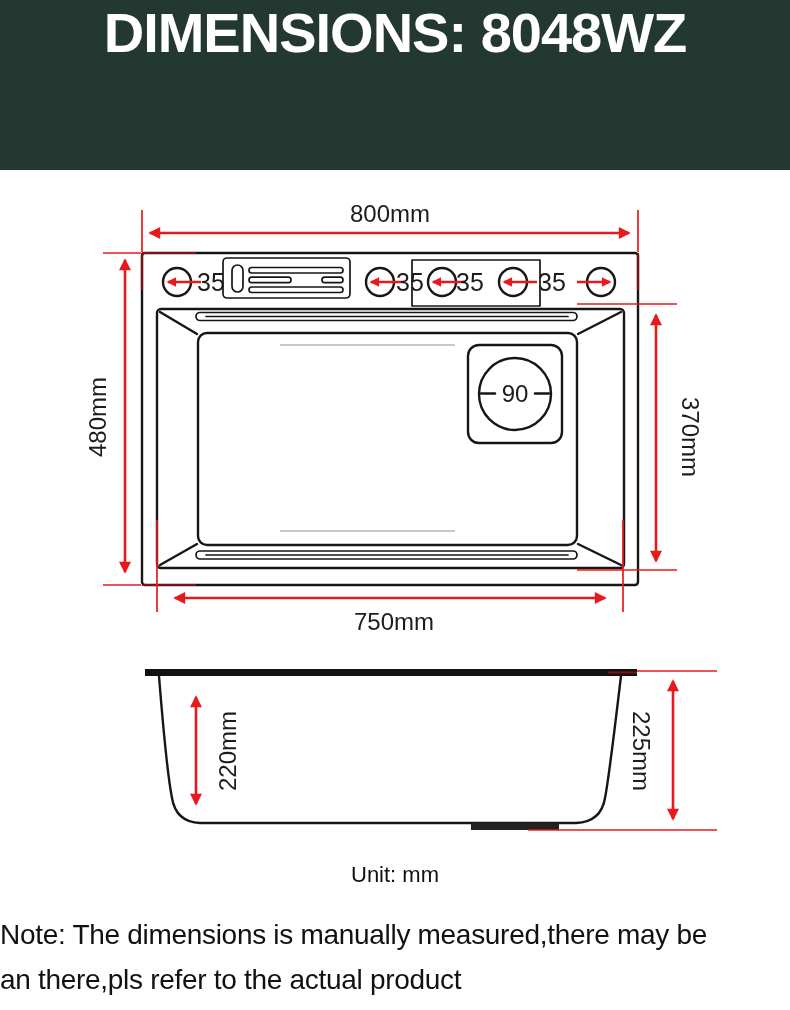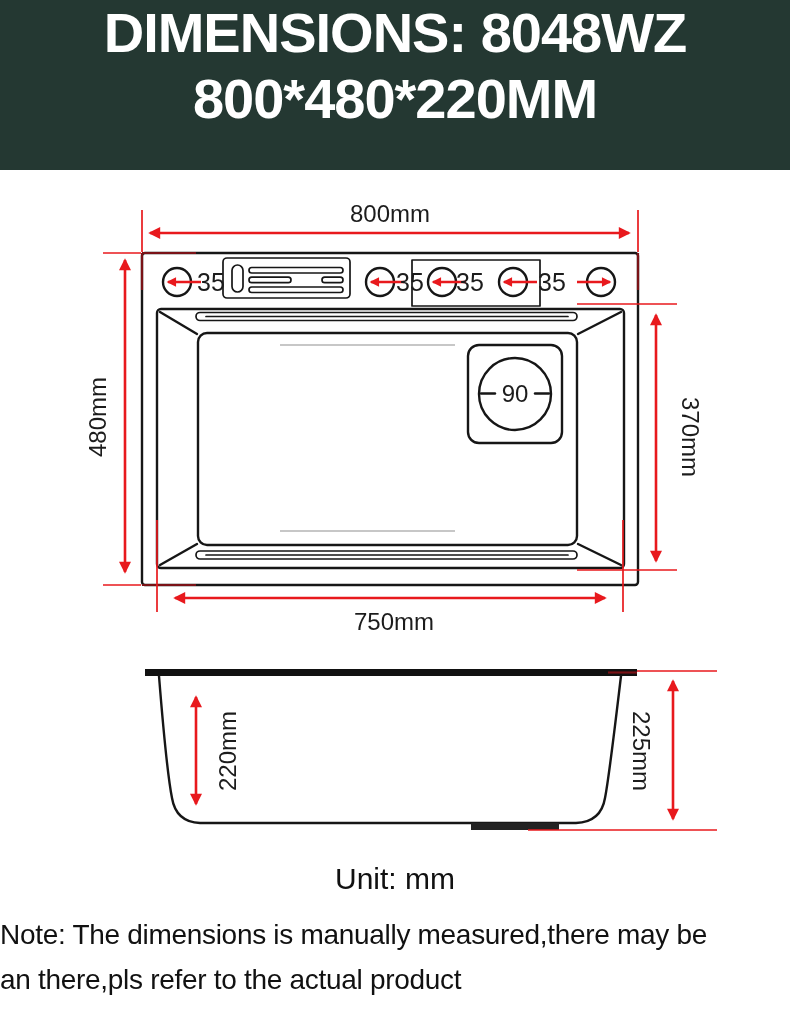--- a/index.html
+++ b/index.html
@@ -1,43 +1,42 @@
 <!DOCTYPE html>
 <html><head>
 <meta charset="utf-8">
 <style>
   html,body{margin:0;padding:0;background:#ffffff;}
   .page{position:relative;width:790px;height:1010px;background:#ffffff;overflow:hidden;
         font-family:"Liberation Sans","DejaVu Sans",sans-serif;}
   .header{position:absolute;left:0;top:0;width:790px;height:170px;background:#243832;
-          color:#ffffff;text-align:center;display:flex;flex-direction:column;justify-content:flex-start;}
+          color:#ffffff;text-align:center;display:flex;flex-direction:column;justify-content:space-between;}
   .header .hline{font-weight:800;font-size:56px;line-height:66px;letter-spacing:-1px;}
   svg{position:absolute;left:0;top:0;}
   .blk{stroke:#161616;fill:none;stroke-width:2.4px;stroke-linejoin:round;stroke-linecap:round;}
   .blkf{stroke:#161616;fill:#ffffff;stroke-width:2.4px;stroke-linejoin:round;}
   .thin{stroke:#161616;fill:none;stroke-width:1.7px;stroke-linejoin:round;stroke-linecap:round;}
   .red{stroke:#e8191d;stroke-width:2.6px;fill:none;}
   .rext{stroke:#e8191d;stroke-width:1.7px;fill:none;}
   .rdark{stroke:#7a1216;stroke-width:2.2px;fill:none;}
   .dimtxt{font-size:24px;fill:#1c1c1c;}
   .holetxt{font-size:25px;fill:#1c1c1c;}
   .refl{stroke:#9a9a9a;stroke-width:2px;opacity:.55;}
   .footer-unit{position:absolute;left:0;top:862px;width:790px;text-align:center;
-               font-size:30px;color:#111;}
+               font-size:22px;color:#111;}
   .footer-note{position:absolute;left:0;top:912px;width:790px;text-align:left;
                font-size:28px;line-height:45px;color:#111;letter-spacing:-0.3px;}
 </style>
 </head>
 <body>
 
 <div class="page">
 
   <div class="header">
     <div class="hline">DIMENSIONS: 8048WZ</div>
-    <div class="hline">800*480*220MM</div>
   </div>
 
   <svg width="790" height="1010" viewBox="0 0 790 1010">
     <defs>
       <marker id="ah" viewBox="0 0 10 10" refX="8.5" refY="5" markerWidth="14" markerHeight="12" markerUnits="userSpaceOnUse" orient="auto-start-reverse">
         <path d="M0 0 L10 5 L0 10 z" fill="#e8191d"></path>
       </marker>
       <marker id="ahs" viewBox="0 0 10 10" refX="8.5" refY="5" markerWidth="11" markerHeight="9.5" markerUnits="userSpaceOnUse" orient="auto-start-reverse">
         <path d="M0 0 L10 5 L0 10 z" fill="#e8191d"></path>
       </marker>

